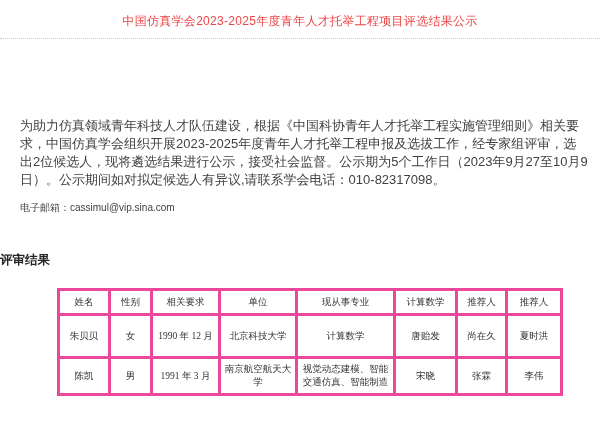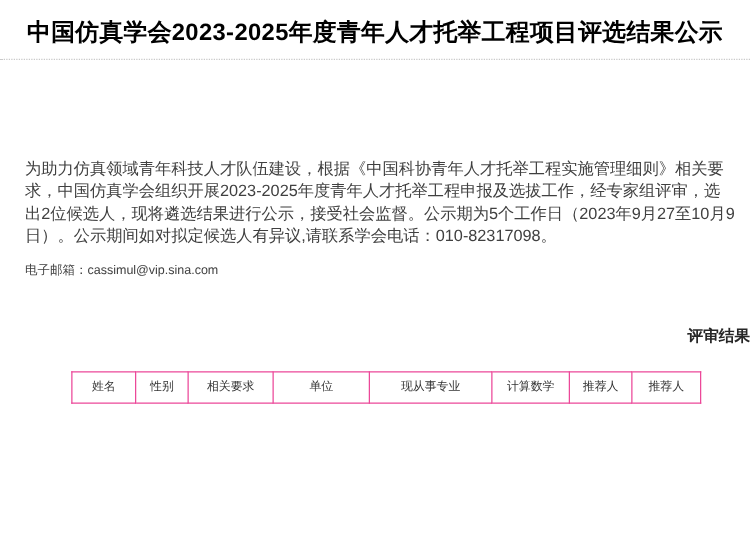--- a/index.html
+++ b/index.html
@@ -1,53 +1,53 @@
 <!DOCTYPE html>
 <html><head>
 <meta charset="utf-8">
 <style>
   * { margin:0; padding:0; box-sizing:border-box; }
   html, body { width:600px; height:427px; background:#ffffff; overflow:hidden; }
   body { font-family:"Liberation Sans","DejaVu Sans",sans-serif; }
 
   .doc-header { padding-top:13px; }
   .doc-title {
-    text-align:center; font-size:19px; font-weight:bold;
-    color:#000000; letter-spacing:0.3px;
+    text-align:center; font-size:12px; font-weight:normal;
+    color:#ef4444; letter-spacing:0.3px;
   }
   .doc-meta {
     text-align:center; margin-top:9px;
     font-size:10.5px; color:#a6a6a6;
   }
   .doc-meta .meta-gap { display:inline-block; width:16px; }
   .divider { border-bottom:1.5px dotted #c9c9c9; margin-top:8px; width:600px; }
 
   .article-paragraph {
     margin:78px 12px 0 20px;
     font-size:13px; line-height:18px; color:#404040;
     text-align:left;
   }
   .email-line {
     margin:10px 12px 0 20px;
     font-size:10px; line-height:18px; color:#404040;
   }
 
   .results-heading {
-    margin-top:35px; text-align:right;
+    margin-top:35px; text-align:left;
     font-size:12.5px; font-weight:bold; color:#262626;
   }
 
   .results-table {
     margin:19px 0 0 57px;
     width:503px; table-layout:fixed; border-collapse:collapse;
     font-family:"Liberation Serif","DejaVu Serif",serif;
     font-size:9.5px; color:#333333;
   }
   .results-table td {
-    border:1px solid #ec4899;
+    border:3px solid #ec4899;
     text-align:center; vertical-align:middle;
     padding:2px 2px; line-height:13px;
     word-break:break-all;
   }
   .results-table tr.hdr td { height:25px; }
   .results-table tr.r1  td { height:43px; }
   .results-table tr.r2  td { height:37px; }
 </style>
 </head>
 <body>
@@ -78,14 +78,34 @@
       <tr class="hdr">
     <td>姓名</td>
     <td>性别</td>
     <td>相关要求</td>
     <td>单位</td>
     <td>现从事专业</td>
     <td>计算数学</td>
     <td>推荐人</td>
     <td>推荐人</td>
   </tr>
+  <tr class="r1">
+    <td>朱贝贝</td>
+    <td>女</td>
+    <td>1990 年 12 月</td>
+    <td>北京科技大学</td>
+    <td>计算数学</td>
+    <td>唐贻发</td>
+    <td>尚在久</td>
+    <td>夏时洪</td>
+  </tr>
+  <tr class="r2">
+    <td>陈凯</td>
+    <td>男</td>
+    <td>1991 年 3 月</td>
+    <td>南京航空航天大学</td>
+    <td>视觉动态建模、智能交通仿真、智能制造</td>
+    <td>宋晓</td>
+    <td>张霖</td>
+    <td>李伟</td>
+  </tr>
 </tbody>
   </table>
 
 </body></html>

